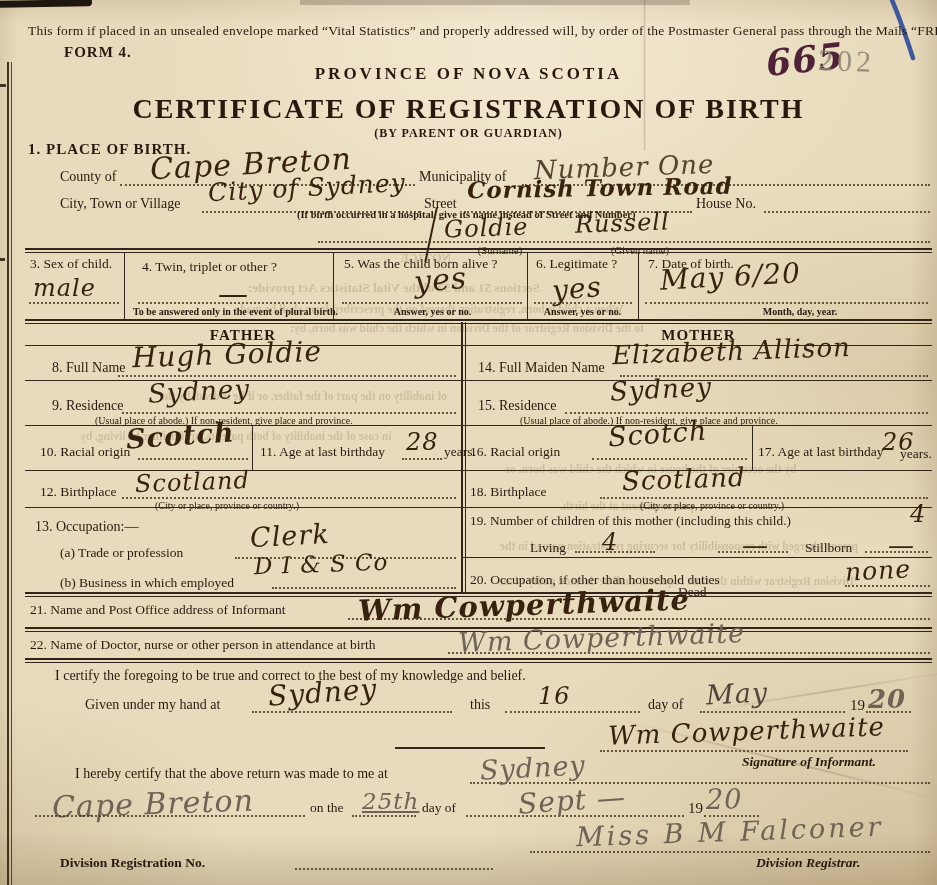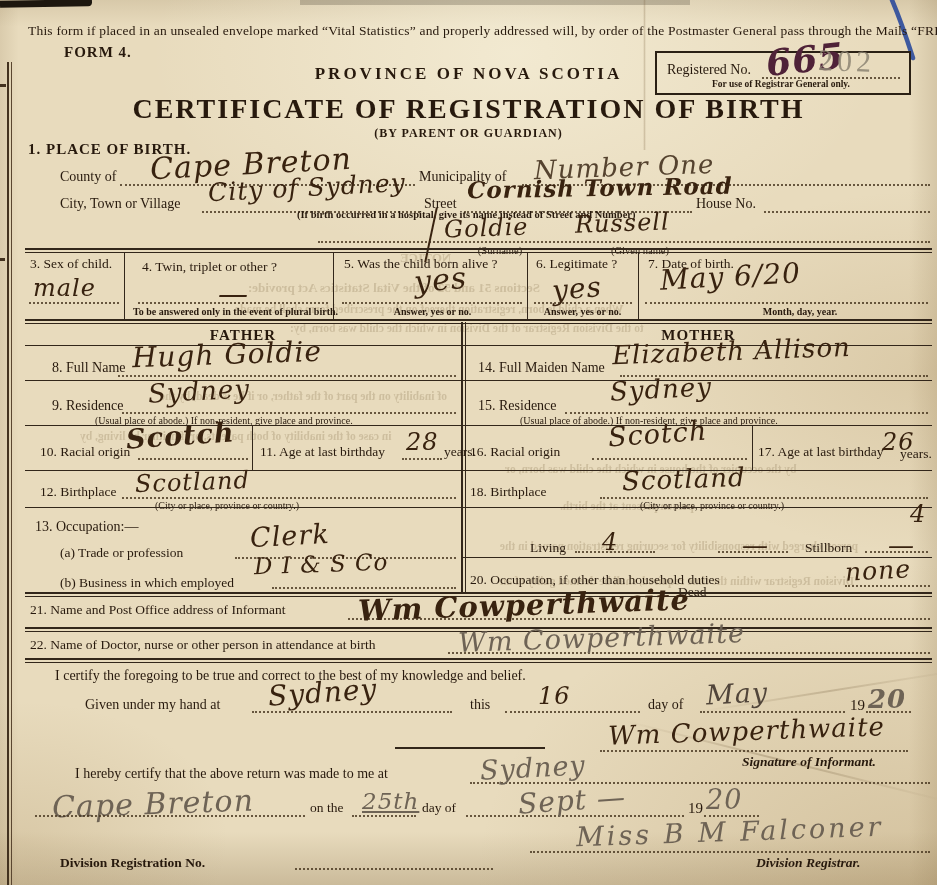--- a/index.html
+++ b/index.html
@@ -55,25 +55,20 @@
   <div class="bleed" style="left:80px;top:430px;font-size:11.5px;">in case of the inability of both parents, or if neither be living, by</div>
   <div class="bleed" style="left:505px;top:463px;font-size:11.5px;">by the occupier of the house in which the child was born, or</div>
   <div class="bleed" style="left:560px;top:500px;font-size:11.5px;">person present at the birth.</div>
   <div class="bleed" style="left:500px;top:540px;font-size:11.5px;">person charged with responsibility for securing registration named in the</div>
   <div class="bleed" style="left:500px;top:575px;font-size:11.5px;">Division Registrar within the time required, shall be deemed guilty of an</div>
 
   <div class="p" style="left:28px;top:23px;font-size:13.5px;letter-spacing:.2px;">This form if placed in an unsealed envelope marked “Vital Statistics” and properly addressed will, by order of the Postmaster General pass through the Mails “FREE.”</div>
   <div class="p b" style="left:64px;top:44px;font-size:15px;letter-spacing:1px;">FORM 4.</div>
   <div class="p b ctr" style="top:64px;font-size:17px;letter-spacing:3px;">PROVINCE OF NOVA SCOTIA</div>
 
-  <div style="position:absolute;left:655px;top:51px;width:252px;height:40px;border:2px solid #2a2014;">
-    <span class="p" style="left:10px;top:9px;font-size:14px;">Registered No.</span>
-    <div class="dots" style="left:105px;top:24px;width:138px;"></div>
-    <div class="p b" style="left:0;top:26px;width:248px;text-align:center;font-size:9.5px;">For use of Registrar General only.</div>
-  </div>
   <div class="hw" style="left:766px;top:38px;font-size:36px;color:#4f2238;transform:rotate(-6deg);font-weight:bold;">665</div>
   <div class="p" style="left:818px;top:44px;font-size:30px;color:#8d8573;letter-spacing:4px;transform:rotate(2deg);opacity:.85;">202</div>
 
   <div class="p ctr" style="top:126px;font-size:12px;letter-spacing:1px;font-weight:bold;">(BY PARENT OR GUARDIAN)</div>
   <div class="p b ctr" style="top:93px;font-size:28px;letter-spacing:2px;">CERTIFICATE OF REGISTRATION OF BIRTH</div>
 
   <div class="p b" style="left:28px;top:141px;font-size:15px;letter-spacing:1px;">1. PLACE OF BIRTH.</div>
   <span class="p" style="left:60px;top:169px;font-size:14px;">County of</span>
   <div class="dots" style="left:120px;top:184px;width:295px;"></div>
   <div class="hw" style="left:150px;top:146px;font-size:30px;transform:rotate(-3deg);">Cape Breton</div>
@@ -183,20 +178,21 @@
   <div class="rule thin" style="left:25px;top:507px;width:907px;"></div>
 
   <div class="p" style="left:35px;top:519px;font-size:14px;">13. Occupation:—</div>
   <div class="p" style="left:60px;top:545px;font-size:13.5px;">(a) Trade or profession</div>
   <div class="dots" style="left:235px;top:557px;width:221px;"></div>
   <div class="hw" style="left:250px;top:520px;font-size:27px;transform:rotate(-3deg);">Clerk</div>
   <div class="p" style="left:60px;top:575px;font-size:13.5px;">(b) Business in which employed</div>
   <div class="dots" style="left:272px;top:587px;width:184px;"></div>
   <div class="hw" style="left:254px;top:551px;font-size:23px;transform:rotate(-2deg);">D I &amp; S Co</div>
 
+  <div class="p" style="left:470px;top:513px;font-size:13.3px;">19. Number of children of this mother (including this child.)</div>
   <div class="hw" style="left:910px;top:500px;font-size:24px;">4</div>
   <span class="p" style="left:530px;top:540px;font-size:13.5px;">Living</span>
   <div class="dots" style="left:575px;top:551px;width:80px;"></div>
   <div class="hw" style="left:602px;top:528px;font-size:24px;">4</div>
   <span class="p" style="left:678px;top:540px;font-size:13.5px;margin-top:44px;">Dead</span>
   <div class="dots" style="left:718px;top:551px;width:70px;"></div>
   <div class="hw" style="left:742px;top:530px;font-size:26px;">—</div>
   <span class="p" style="left:805px;top:540px;font-size:13.5px;">Stillborn</span>
   <div class="dots" style="left:865px;top:551px;width:63px;"></div>
   <div class="hw" style="left:888px;top:530px;font-size:26px;">—</div>

